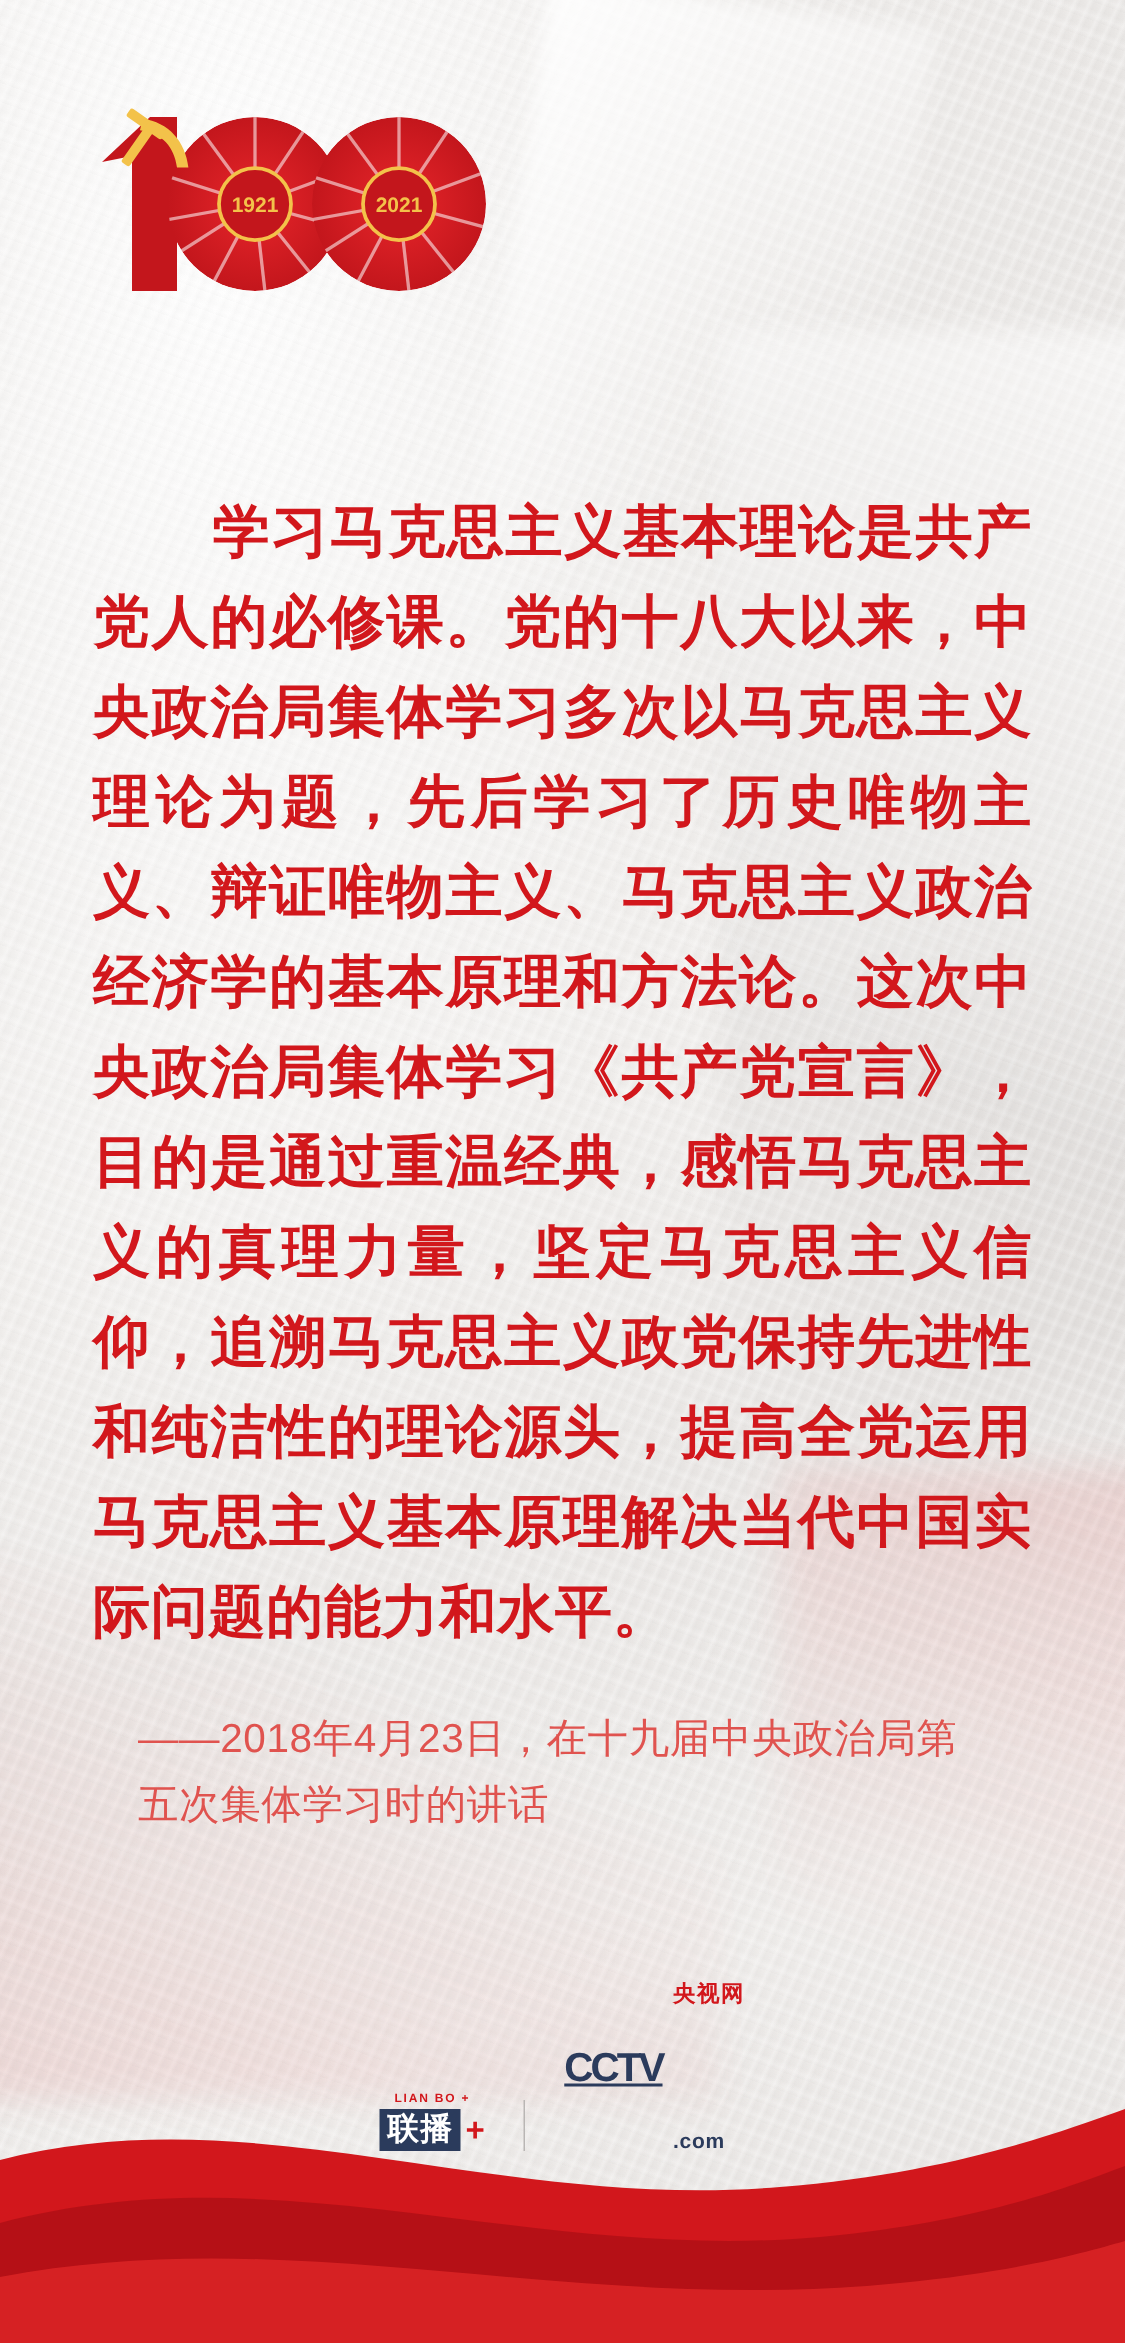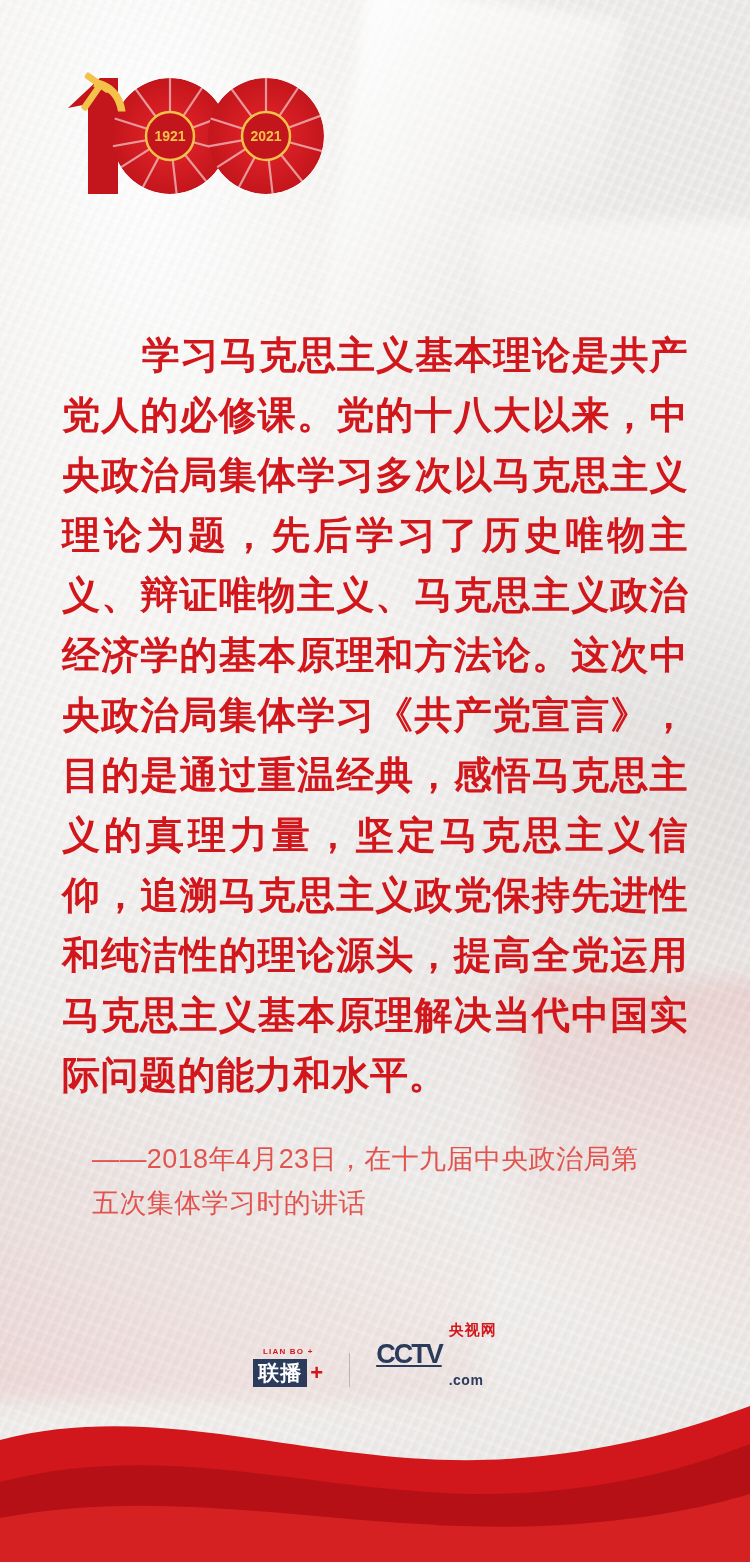--- a/index.html
+++ b/index.html
@@ -190,20 +190,21 @@
     font-size: 15px;
     font-weight: bold;
     color: #d2171c;
     letter-spacing: 1px;
   }
   .cctv-com {
     font-size: 14px;
     font-weight: bold;
     color: #2b3b5c;
     letter-spacing: 0.5px;
+    margin-top: 47px;
   }
 
   
   .bottom-wave {
     position: absolute;
     left: 0;
     bottom: 0;
     width: 750px;
     height: 200px;
   }

